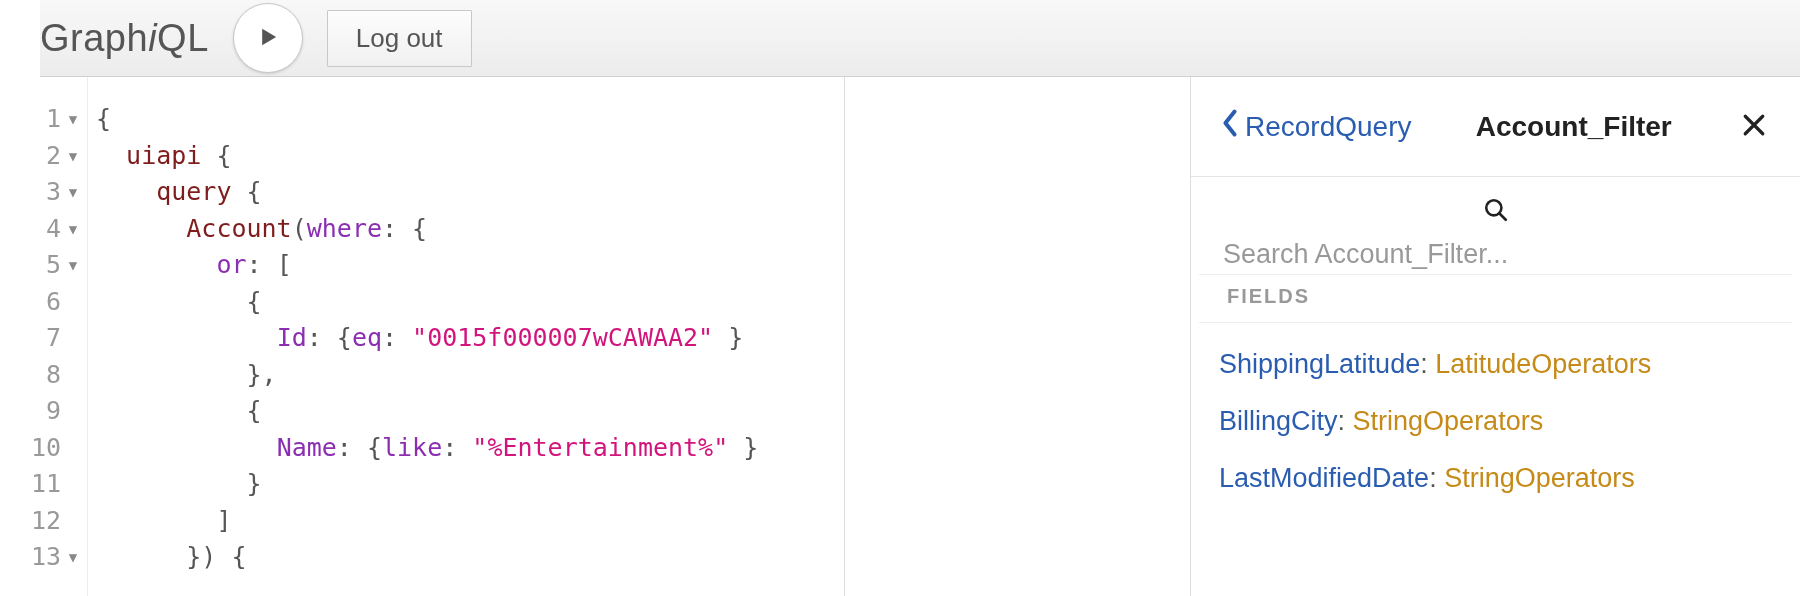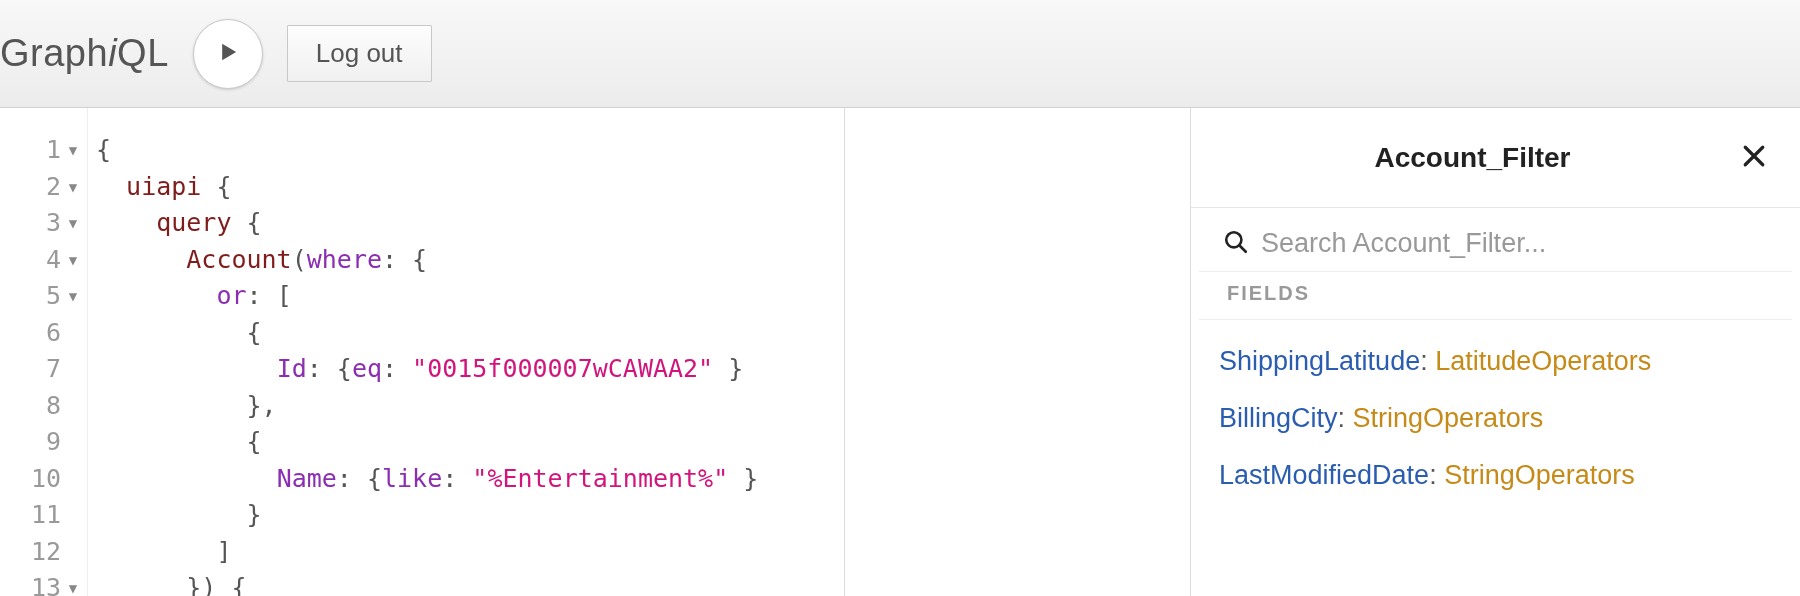--- a/index.html
+++ b/index.html
@@ -2,26 +2,27 @@
 <html><head>
   <meta charset="utf-8">
   <style>
     * { box-sizing: border-box; margin: 0; padding: 0; }
     html, body { width: 1800px; height: 596px; overflow: hidden; font-family: -apple-system, BlinkMacSystemFont, 'Segoe UI', Helvetica, Arial, sans-serif; }
 
     .app { display: flex; flex-direction: column; width: 100%; height: 100%; }
 
     
     .toolbar {
-      height: 108px;
+      height: 77px;
       background: linear-gradient(to bottom, #f8f8f8, #ececec);
       border-bottom: 1px solid #d0d0d0;
       display: flex;
       align-items: center;
       gap: 24px;
+      margin-left: 40px;
     }
     .logo {
       font-size: 38px;
       font-weight: 400;
       color: #555;
       letter-spacing: 0.5px;
     }
     .logo .ital { font-style: italic; }
     .run-btn {
       width: 70px; height: 70px;
@@ -126,24 +127,25 @@
     .close-btn {
       width: 36px; height: 36px;
       display: flex; align-items: center; justify-content: center;
       cursor: pointer;
       color: #222;
     }
     .close-btn svg { width: 30px; height: 30px; }
 
     .doc-search {
       display: flex; align-items: center;
-      padding: 20px 24px 12px;
+      padding: 20px 24px 4px;
       gap: 12px;
       border-bottom: 1px solid #eee;
       margin: 0 8px;
+      flex-direction: column;
     }
     .doc-search svg { width: 26px; height: 26px; color: #333; flex-shrink: 0; }
     .doc-search input {
       border: none;
       font-size: 27px;
       color: #333;
       width: 100%;
       outline: none;
     }
     .doc-search input::placeholder { color: #999; }
@@ -246,20 +248,28 @@
             <span class="arrow">▼</span>
           </div>
         </div>
       <div class="code" id="code"><div class="row"><span class="tok-punc">{</span></div><div class="row"><span>  </span><span class="tok-field">uiapi</span><span class="tok-punc"> {</span></div><div class="row"><span>    </span><span class="tok-field">query</span><span class="tok-punc"> {</span></div><div class="row"><span>      </span><span class="tok-field">Account</span><span class="tok-punc">(</span><span class="tok-attr">where</span><span class="tok-punc">: {</span></div><div class="row"><span>        </span><span class="tok-attr">or</span><span class="tok-punc">: [</span></div><div class="row"><span class="tok-punc">          {</span></div><div class="row"><span>            </span><span class="tok-attr">Id</span><span class="tok-punc">: {</span><span class="tok-attr">eq</span><span class="tok-punc">: </span><span class="tok-str">"0015f000007wCAWAA2"</span><span class="tok-punc"> }</span></div><div class="row"><span class="tok-punc">          },</span></div><div class="row"><span class="tok-punc">          {</span></div><div class="row"><span>            </span><span class="tok-attr">Name</span><span class="tok-punc">: {</span><span class="tok-attr">like</span><span class="tok-punc">: </span><span class="tok-str">"%Entertainment%"</span><span class="tok-punc"> }</span></div><div class="row"><span class="tok-punc">          }</span></div><div class="row"><span class="tok-punc">        ]</span></div><div class="row"><span class="tok-punc">      }) {</span></div></div>
     </div>
 
     <div class="results"></div>
 
     <div class="doc">
       <div class="doc-header">
+        <div class="back-link">
+          <span>
+            <svg viewBox="0 0 16 28" fill="none" stroke="#2a5db0" stroke-width="3.5" stroke-linecap="round" stroke-linejoin="round">
+                <path d="M12 4 L4 14 L12 24"></path>
+              </svg>
+          </span>
+          <span>RecordQuery</span>
+        </div>
         <div class="doc-title">Account_Filter</div>
         <div class="close-btn">
           <span>
             <svg viewBox="0 0 24 24" fill="none" stroke="#222" stroke-width="2.6" stroke-linecap="round">
                 <path d="M5 5 L19 19 M19 5 L5 19"></path>
               </svg>
           </span>
         </div>
       </div>
 

